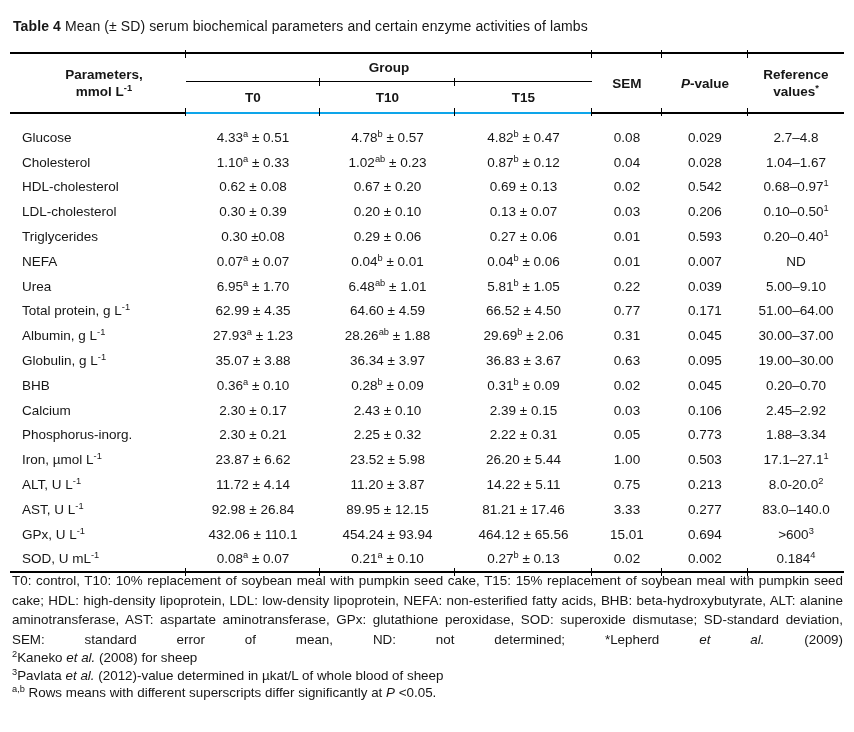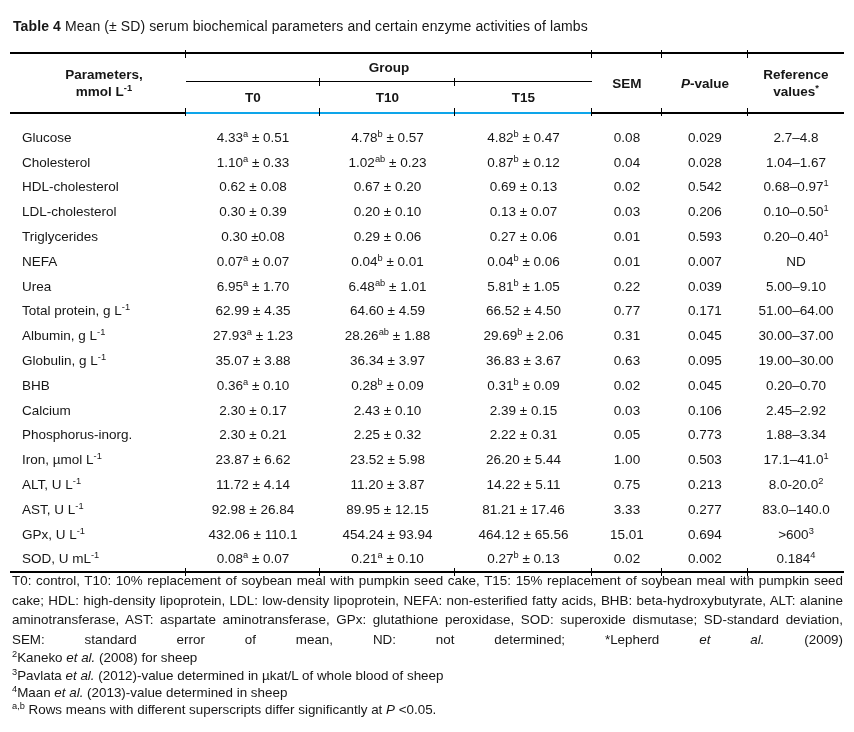--- a/index.html
+++ b/index.html
@@ -203,21 +203,21 @@
           <td class="val"><span>0.773</span></td>
           <td class="val"><span>1.88–3.34</span></td>
         </tr>
         <tr>
           <td class="param"><span>Iron, µmol L</span><sup>-1</sup></td>
           <td class="val"><span>23.87 ± 6.62</span></td>
           <td class="val"><span>23.52 ± 5.98</span></td>
           <td class="val"><span>26.20 ± 5.44</span></td>
           <td class="val"><span>1.00</span></td>
           <td class="val"><span>0.503</span></td>
-          <td class="val"><span>17.1–41.0</span><sup>1</sup></td>
+          <td class="val"><span>17.1–27.1</span><sup>1</sup></td>
         </tr>
         <tr>
           <td class="param"><span>ALT, U L</span><sup>-1</sup></td>
           <td class="val"><span>11.72 ± 4.14</span></td>
           <td class="val"><span>11.20 ± 3.87</span></td>
           <td class="val"><span>14.22 ± 5.11</span></td>
           <td class="val"><span>0.75</span></td>
           <td class="val"><span>0.213</span></td>
           <td class="val"><span>8.0-20.0</span><sup>2</sup></td>
         </tr>
@@ -248,17 +248,16 @@
           <td class="val"><span>0.002</span></td>
           <td class="val"><span>0.184</span><sup>4</sup></td>
         </tr>
       </tbody>
   </table>
 
   <div class="footnotes">
       <div class="fn-para"><span>T0: control, T10: 10% replacement of soybean meal with pumpkin seed cake, T15: 15% replacement of soybean meal with pumpkin seed cake; HDL: high-density lipoprotein, LDL: low-density lipoprotein, NEFA: non-esterified fatty acids, BHB: beta-hydroxybutyrate, ALT: alanine aminotransferase, AST: aspartate aminotransferase, GPx: glutathione peroxidase, SOD: superoxide dismutase; SD-standard deviation, SEM: standard error of mean, ND: not determined; *Lepherd </span><i>et al.</i><span> (2009)</span></div>
       <div class="fn-line"><sup>2</sup><span>Kaneko </span><i>et al.</i><span> (2008) for sheep</span></div>
       <div class="fn-line"><sup>3</sup><span>Pavlata </span><i>et al.</i><span> (2012)-value determined in µkat/L of whole blood of sheep</span></div>
-      <div class="fn-line"><sup>4</sup><span>Maan </span><i>et al.</i><span> (2013)-value determined in sheep</span></div>
       <div class="fn-line"><sup>a,b</sup><span> Rows means with different superscripts differ significantly at </span><i>P</i><span> &lt;0.05.</span></div>
     </div>
 
 </div>
 
 </body></html>

